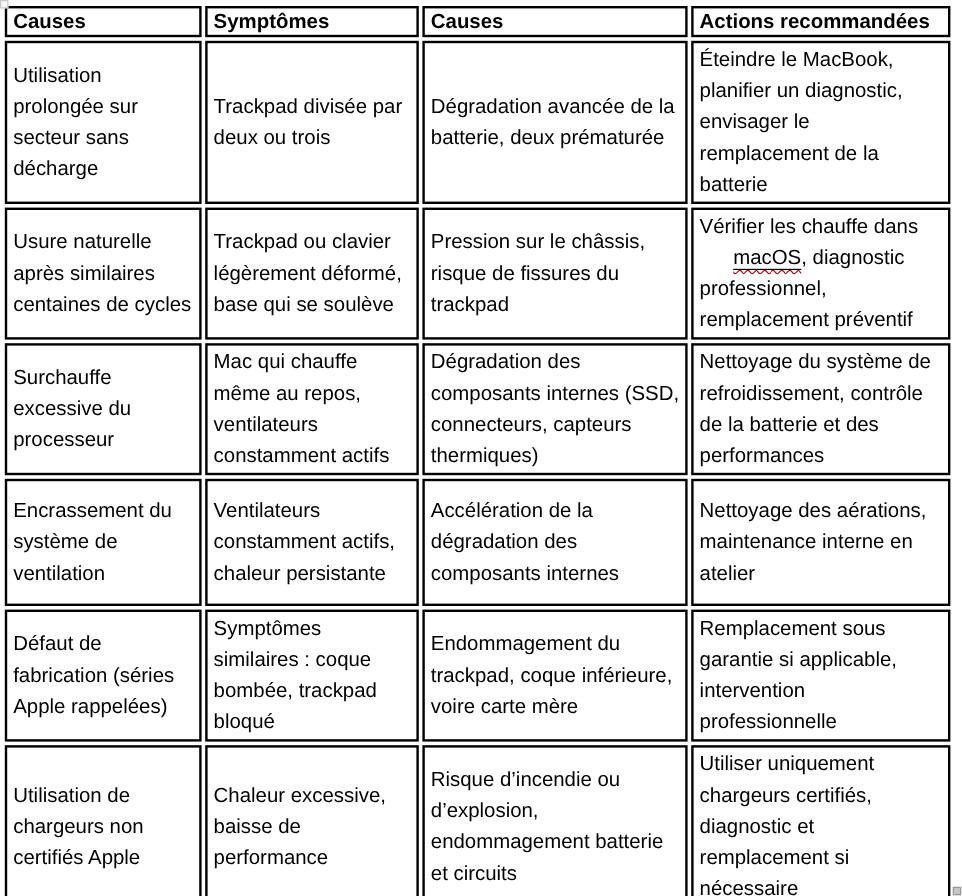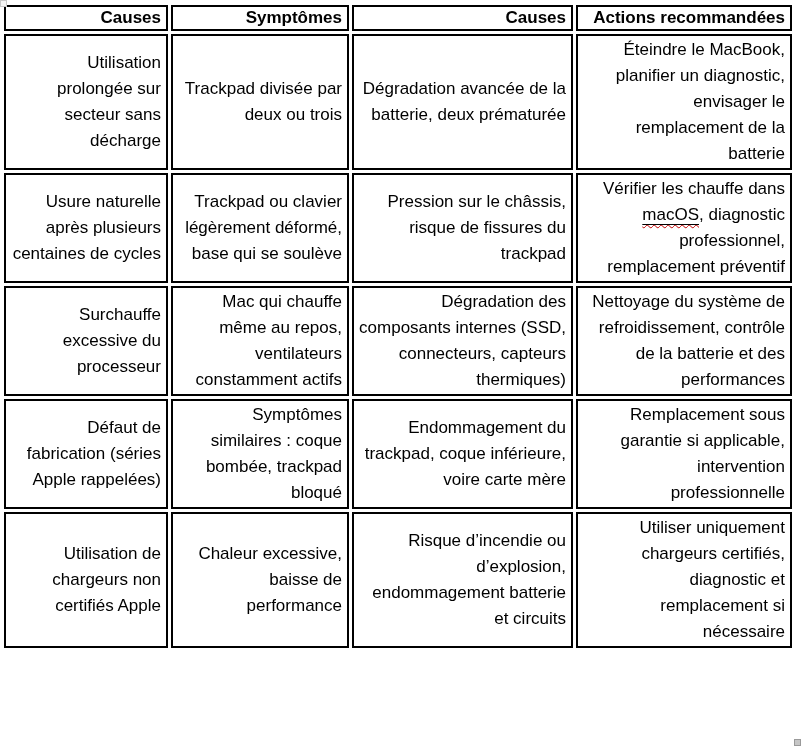--- a/index.html
+++ b/index.html
@@ -20,21 +20,21 @@
     margin: 2px 0 0 1px;
   }
   col.c0 { width: 164px; }
   col.c1 { width: 178px; }
   col.c2 { width: 221px; }
   col.c3 { width: 216px; }
   th, td {
     border: 2px solid #000000;
     background: #ffffff;
     padding: 1px 5px;
-    text-align: right;
+    text-align: left;
     overflow: hidden;
   }
   th {
     height: 26px;
     vertical-align: middle;
     font-size: 17px;
     font-weight: bold;
     line-height: 20px;
     white-space: nowrap;
   }
@@ -102,30 +102,36 @@
     </tr>
   </thead>
   <tbody>
     <tr class="r0">
       <td>Utilisation prolongée sur secteur sans décharge</td>
       <td>Trackpad divisée par deux ou trois</td>
       <td>Dégradation avancée de la batterie, deux prématurée</td>
       <td>Éteindre le MacBook, planifier un diagnostic, envisager le remplacement de la batterie</td>
     </tr>
     <tr class="r1">
-      <td>Usure naturelle après plusieurs centaines de cycles</td>
+      <td>Usure naturelle après similaires centaines de cycles</td>
       <td>Trackpad ou clavier légèrement déformé, base qui se soulève</td>
       <td>Pression sur le châssis, risque de fissures du trackpad</td>
       <td><span>Vérifier les chauffe dans </span><span class="squiggle"><span class="underlined">macOS</span></span><span>, diagnostic professionnel, remplacement préventif</span></td>
     </tr>
     <tr class="r2">
       <td>Surchauffe excessive du processeur</td>
       <td>Mac qui chauffe même au repos, ventilateurs constamment actifs</td>
       <td>Dégradation des composants internes (SSD, connecteurs, capteurs thermiques)</td>
       <td>Nettoyage du système de refroidissement, contrôle de la batterie et des performances</td>
+    </tr>
+    <tr class="r3">
+      <td>Encrassement du système de ventilation</td>
+      <td>Ventilateurs constamment actifs, chaleur persistante</td>
+      <td>Accélération de la dégradation des composants internes</td>
+      <td>Nettoyage des aérations, maintenance interne en atelier</td>
     </tr>
     <tr class="r4">
       <td>Défaut de fabrication (séries Apple rappelées)</td>
       <td>Symptômes similaires : coque bombée, trackpad bloqué</td>
       <td>Endommagement du trackpad, coque inférieure, voire carte mère</td>
       <td>Remplacement sous garantie si applicable, intervention professionnelle</td>
     </tr>
     <tr class="r5">
       <td>Utilisation de chargeurs non certifiés Apple</td>
       <td>Chaleur excessive, baisse de performance</td>

